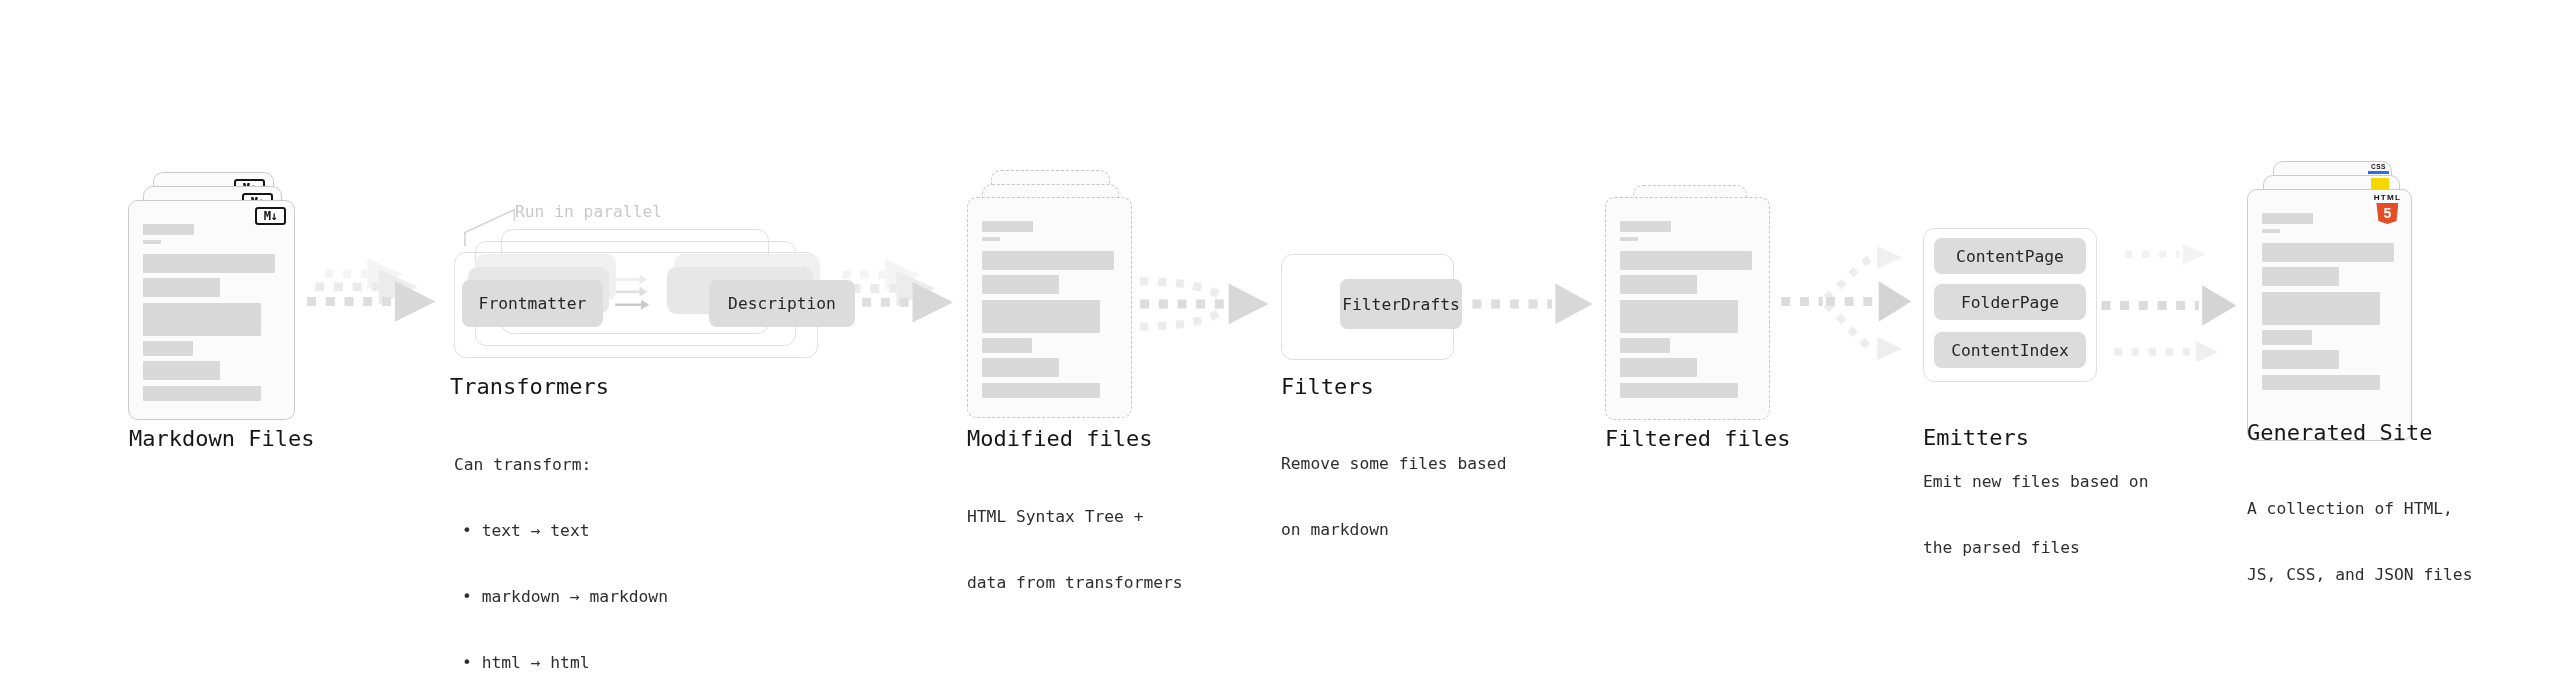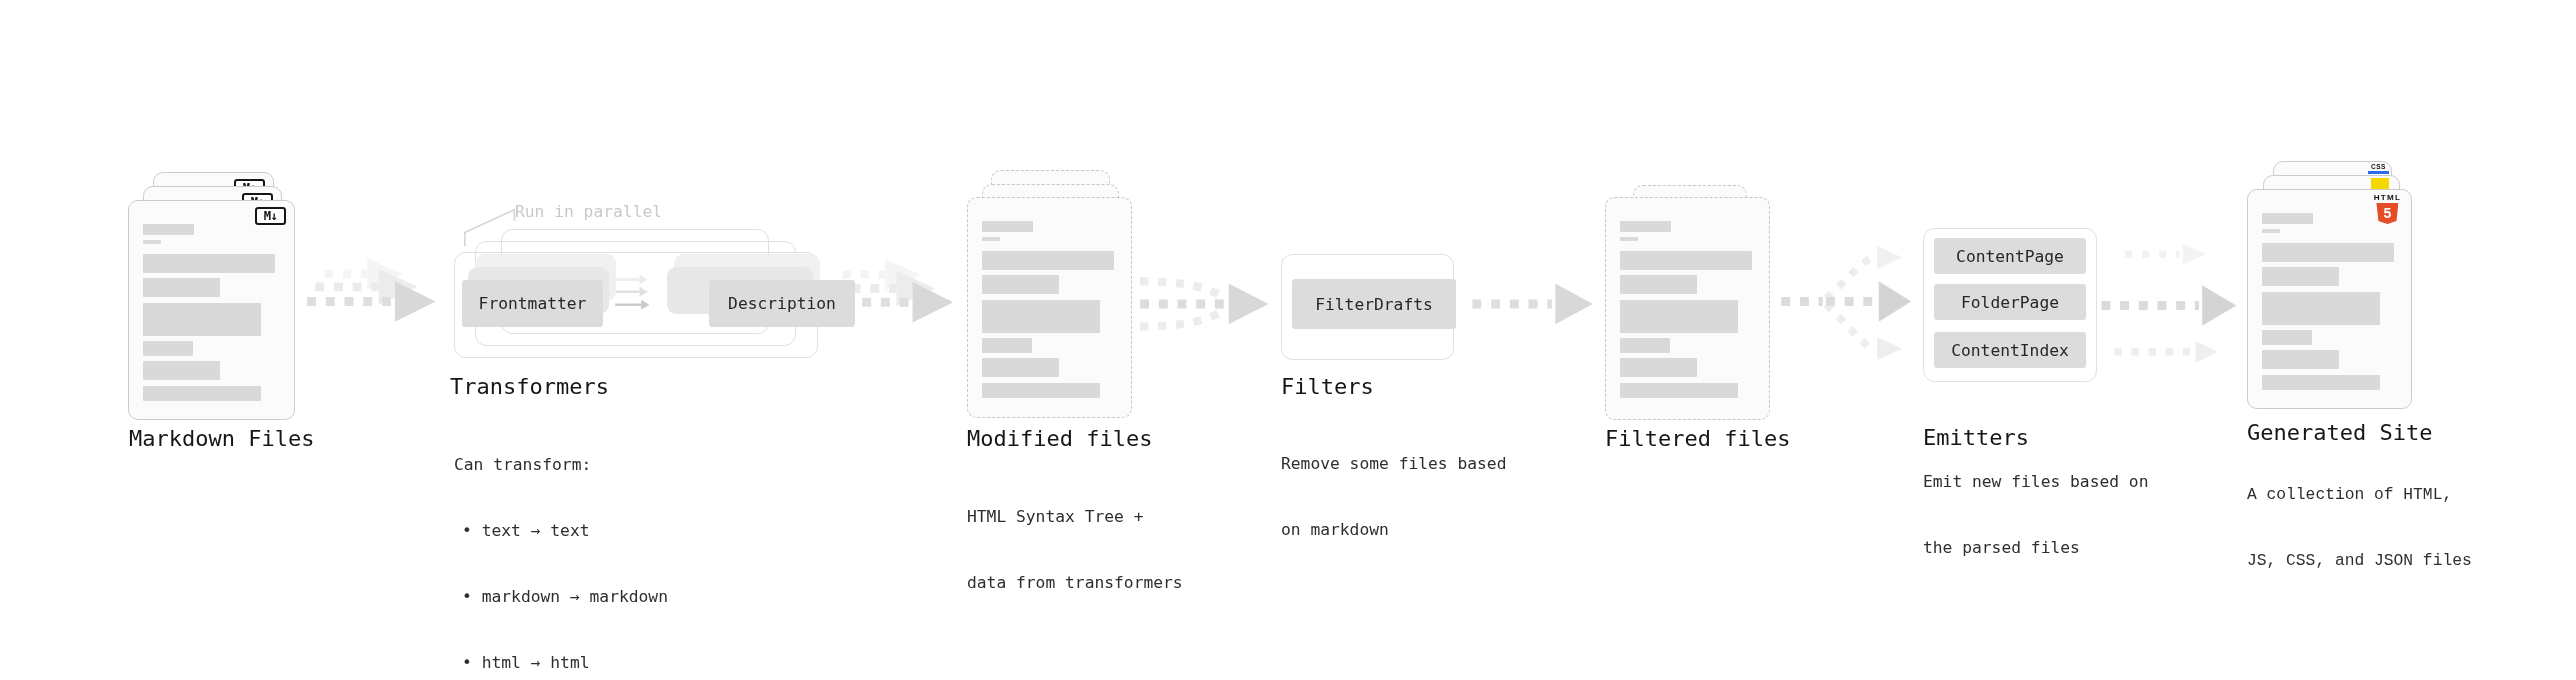--- a/index.html
+++ b/index.html
@@ -35,21 +35,21 @@
                  clip-path:polygon(0 0,100% 0,91% 86%,50% 100%,9% 86%);
                  display:flex;align-items:center;justify-content:center;}
   .html5 .shield span{color:#ffffff;font-family:"Liberation Sans",sans-serif;font-weight:bold;font-size:14px;line-height:14px;}
   .jsbadge{position:absolute;top:2.4px;right:9.8px;width:18.7px;height:10.6px;background:#f5d800;}
   .cssbadge{position:absolute;top:1.6px;right:1.6px;width:22px;text-align:center;}
   .cssbadge .t{font-family:"Liberation Sans",sans-serif;font-weight:bold;font-size:6.5px;color:#111;line-height:6.5px;letter-spacing:0.4px;}
   .cssbadge .u{width:21px;height:3.3px;background:#2d6bf0;margin:0.8px auto 0;}
 
   
   .obox{position:absolute;border:1.6px solid #e0e0e0;border-radius:11.4px;box-sizing:border-box;background:transparent;}
-  .pill{position:absolute;background:#dcdcdc;border-radius:3px;display:flex;align-items:center;
+  .pill{position:absolute;background:#dcdcdc;border-radius:8px;display:flex;align-items:center;
         justify-content:center;font-size:16.3px;color:#262626;box-sizing:border-box;white-space:nowrap;}
   .ghost{position:absolute;border-radius:9.8px;}
 
   
   .title{position:absolute;font-size:22px;line-height:22px;color:#161616;font-weight:500;white-space:nowrap;}
   .desc{position:absolute;font-size:16.3px;line-height:22px;color:#2e2e2e;white-space:pre;}
   .desc .indent{padding-left:8.1px;}
   .annotation{position:absolute;font-size:16.3px;line-height:16.3px;color:#c9c9c9;white-space:nowrap;}
 
   svg.flow{position:absolute;left:0;top:0;}
@@ -187,21 +187,21 @@
     <div class="title" style="left:967px;top:428px;">Modified files</div>
     <div class="desc" style="left:967px;top:462px;">
       <div>HTML Syntax Tree +</div>
       <div>data from transformers</div>
     </div>
   </div>
 
   
   <div class="grp">
     <div class="obox" style="left:1281px;top:254px;width:173px;height:106px;"></div>
-    <div class="pill" style="left:1292px;top:279px;width:164px;height:50px;">FilterDrafts</div>
+    <div class="pill" style="left:1340px;top:279px;width:122px;height:50px;">FilterDrafts</div>
     <div class="title" style="left:1281px;top:376px;">Filters</div>
     <div class="desc" style="left:1281px;top:409px;">
       <div>Remove some files based</div>
       <div>on markdown</div>
     </div>
   </div>
 
   
   <div class="grp">
     <div class="page dashed" style="left:1633px;top:185px;width:114px;height:223px;"></div>
@@ -235,37 +235,37 @@
   <div class="grp">
     <div class="page" style="left:2273px;top:161px;width:119px;height:220px;">
       <div class="cssbadge">
         <div class="t">CSS</div>
         <div class="u"></div>
       </div>
     </div>
     <div class="page" style="left:2263px;top:175px;width:137px;height:220px;">
       <div class="jsbadge"></div>
     </div>
-    <div class="page" style="left:2247px;top:189px;width:165px;height:220px;">
+    <div class="page" style="left:2247px;top:189px;width:165px;height:252px;">
       <div class="html5">
         <div class="word">HTML</div>
         <div class="shield">
           <span>5</span>
         </div>
       </div>
       <i class="bar b1"></i>
         <i class="bar b2"></i>
         <i class="bar b3"></i>
         <i class="bar b4"></i>
       <i class="bar b5"></i>
         <i class="bar b6"></i>
         <i class="bar b7"></i>
         <i class="bar b8"></i>
     </div>
     <div class="title" style="left:2247px;top:422px;">Generated Site</div>
-    <div class="desc" style="left:2247px;top:440px;font-family:Liberation Mono, monospace;">
+    <div class="desc" style="left:2247px;top:454px;">
       <div>A collection of HTML,</div>
       <div>JS, CSS, and JSON files</div>
     </div>
   </div>
 
 </div>
 
 
 </body></html>

